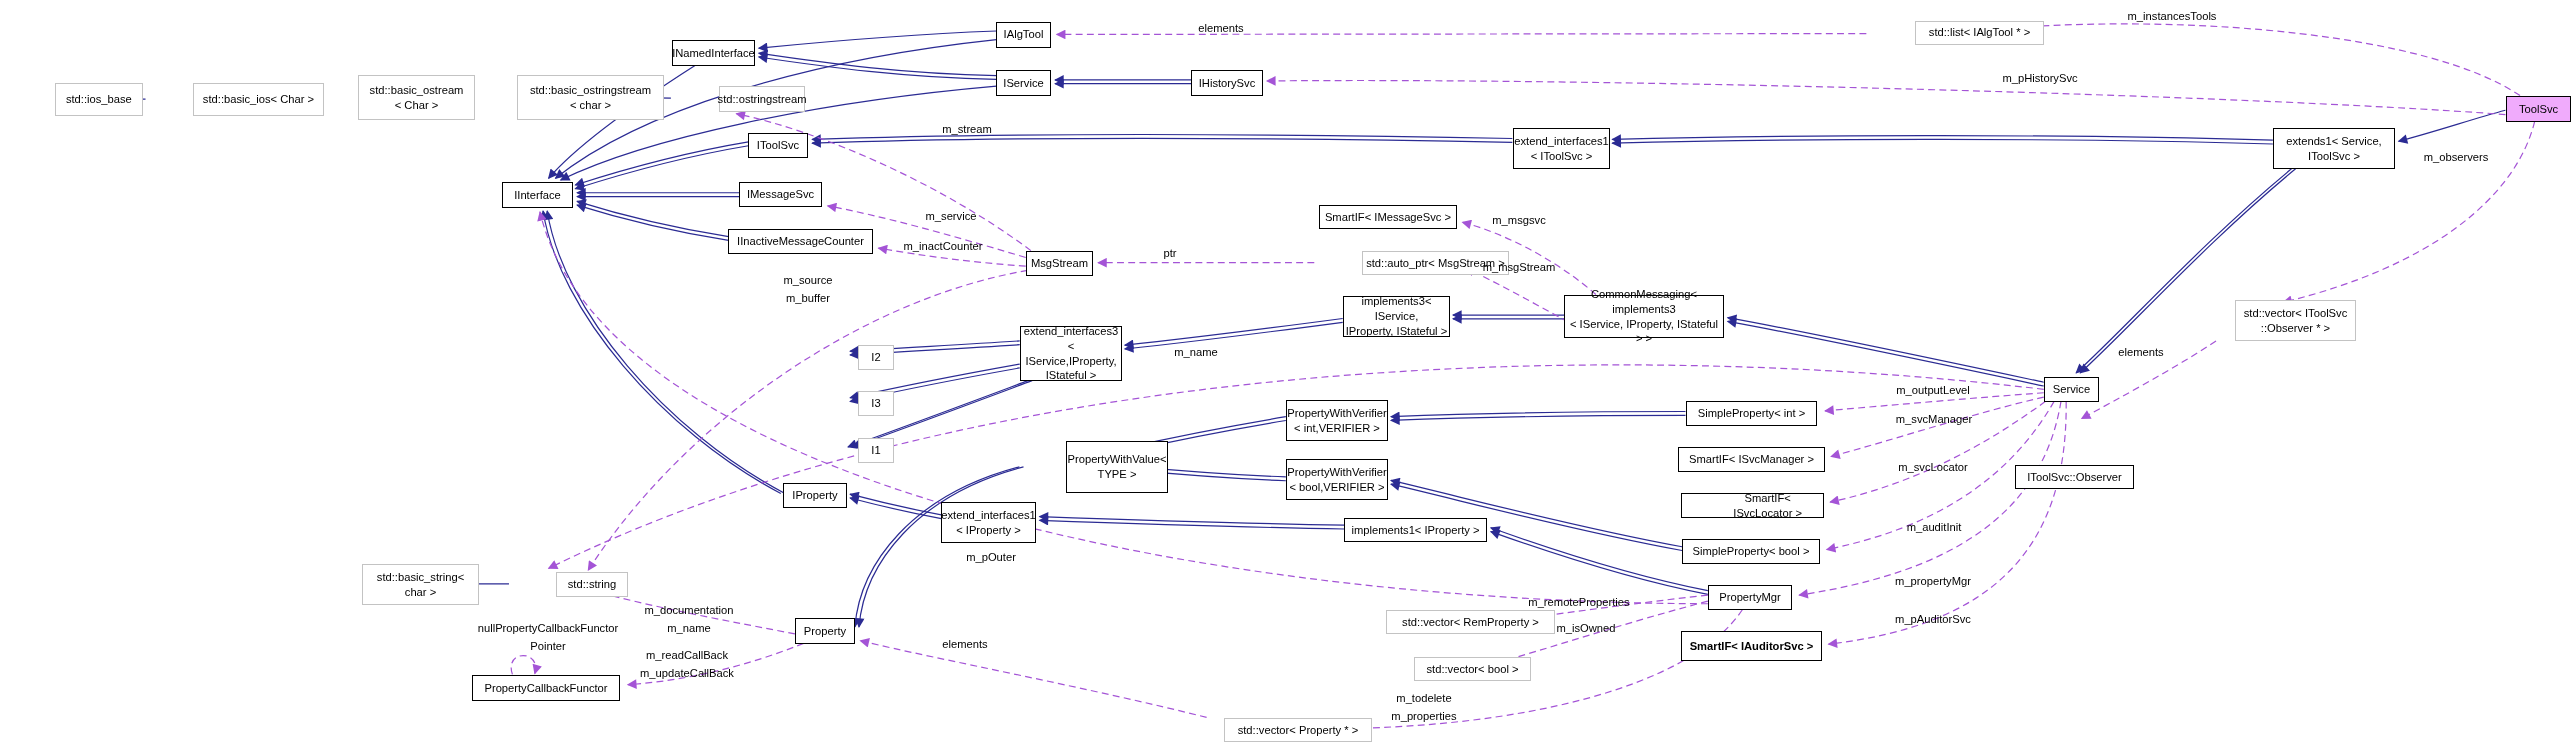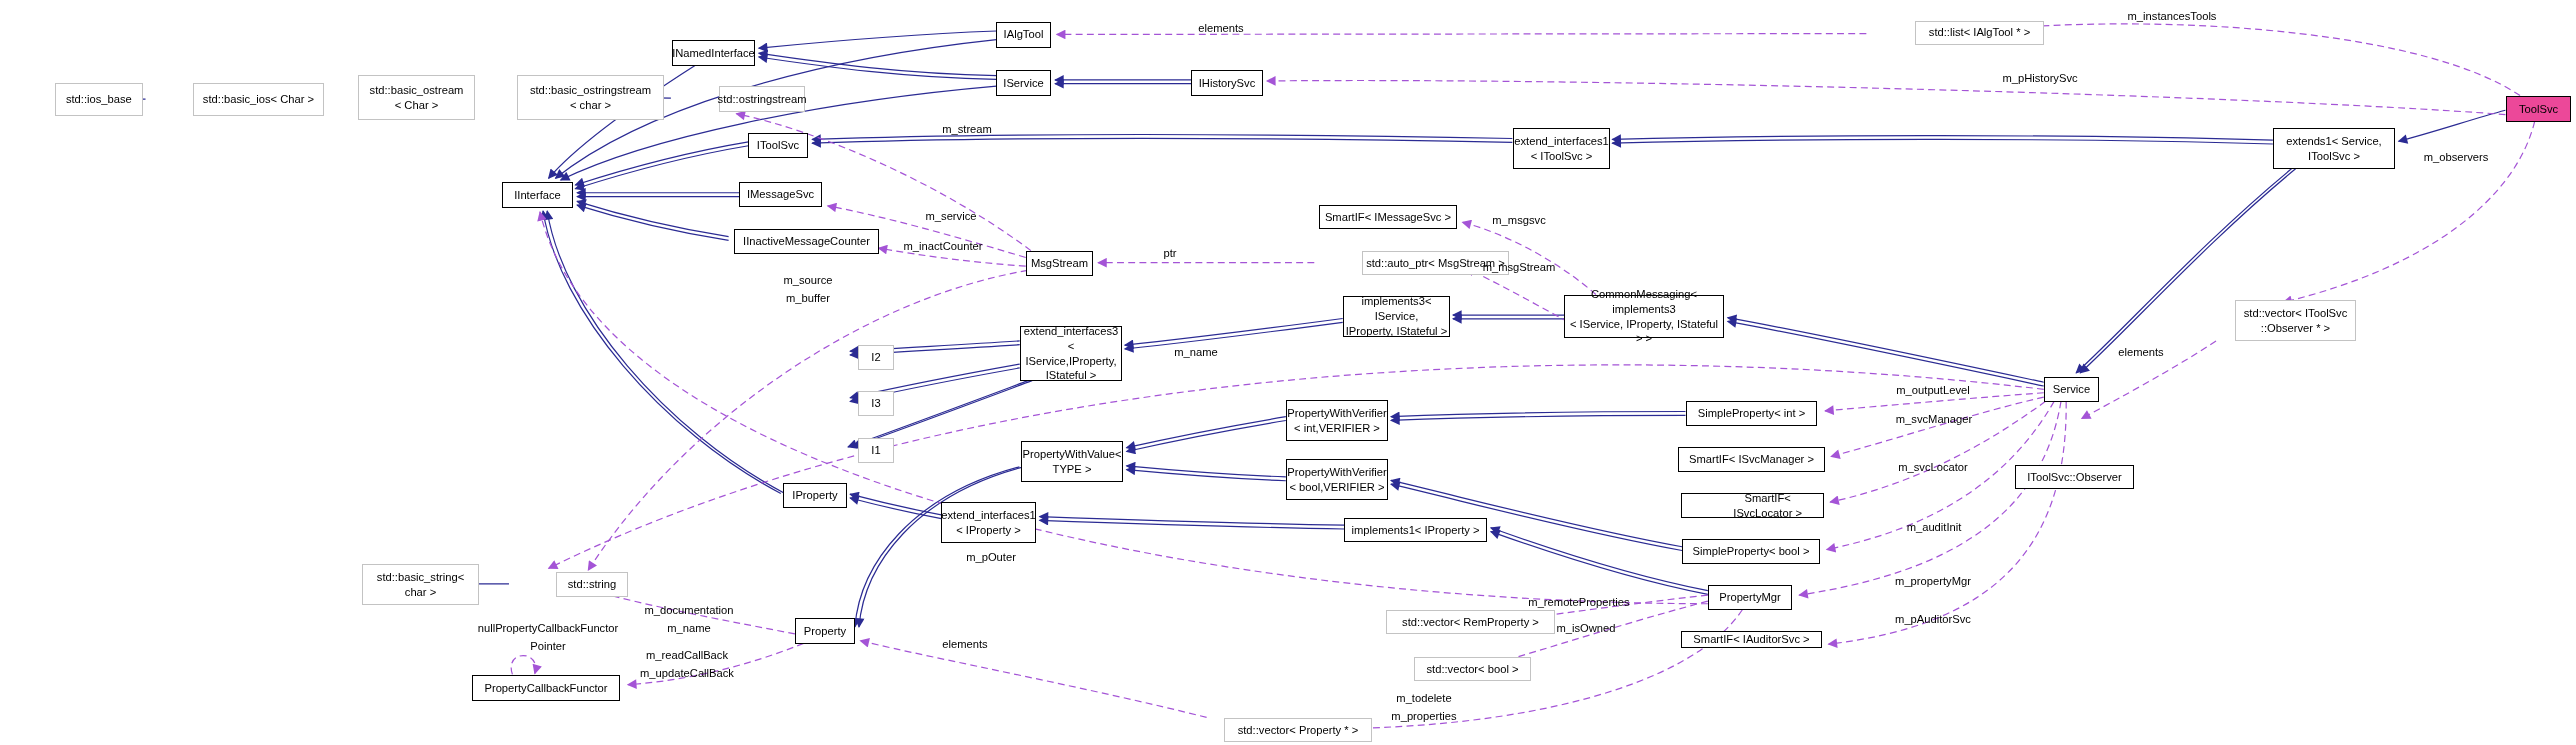--- a/index.html
+++ b/index.html
@@ -3,21 +3,21 @@
 <meta charset="utf-8">
 <style>
   html,body{margin:0;padding:0;background:#fff;font-family:"Liberation Sans",sans-serif;}
   #canvas{position:relative;width:2576px;height:745px;background:#ffffff;overflow:hidden;}
   #edge-layer{position:absolute;left:0;top:0;width:2576px;height:745px;}
   .node{position:absolute;display:flex;align-items:center;justify-content:center;
         text-align:center;white-space:pre-line;font-size:11.2px;line-height:1.32;color:#000;
         background:#fff;border:0.9px solid #000;box-sizing:border-box;padding:0 1.7px;cursor:default;}
   .node.class{border:1.7px solid #000;}
   .node.external{border:0.9px solid #c3c3c3;margin-left:48px;}
-  .node.focus{background:#ec4899;border:1.7px solid #000;}
+  .node.focus{background:#f0abfc;border:1.7px solid #000;}
   .elabel{position:absolute;transform:translateX(-50%);font-size:11.2px;line-height:1.65;
           text-align:center;white-space:pre-line;color:#000;pointer-events:none;}
 </style>
 </head>
 <body>
 
 <div id="canvas">
   <svg id="edge-layer" xmlns="http://www.w3.org/2000/svg" viewBox="0 0 2989 865" width="2576" height="745">
     <defs>
       <marker id="arrowI" viewBox="0 0 10 10" refX="9" refY="5" markerWidth="10" markerHeight="8" orient="auto">
@@ -122,21 +122,21 @@
     <div class="node class" style="left: 996px; top: 21.5px; width: 55px; height: 26px;">IAlgTool</div>
     <div class="node class" style="left: 996px; top: 70px; width: 55px; height: 26px;">IService</div>
     <div class="node class" style="left: 1191px; top: 70px; width: 72px; height: 26px;">IHistorySvc</div>
     <div class="node external" style="left: 1867px; top: 20.7px; width: 129px; height: 24px;">std::list&lt; IAlgTool * &gt;</div>
     <div class="node focus" style="left: 2506px; top: 96px; width: 65px; height: 26px;">ToolSvc</div>
     <div class="node class" style="left: 2273px; top: 128px; width: 122px; height: 41px;">extends1&lt; Service,
 IToolSvc &gt;</div>
     <div class="node class" style="left: 502px; top: 182px; width: 71px; height: 26px;">IInterface</div>
     <div class="node class" style="left: 748px; top: 133px; width: 60px; height: 25px;">IToolSvc</div>
     <div class="node class" style="left: 739px; top: 182px; width: 83px; height: 25px;">IMessageSvc</div>
-    <div class="node class" style="left: 728px; top: 229px; width: 145px; height: 25px; margin-left: 6px;">IInactiveMessageCounter</div>
+    <div class="node class" style="left: 728px; top: 229px; width: 145px; height: 25px;">IInactiveMessageCounter</div>
     <div class="node class" style="left: 1026px; top: 251px; width: 67px; height: 25px;">MsgStream</div>
     <div class="node class" style="left: 1319px; top: 205px; width: 138px; height: 24px;">SmartIF&lt; IMessageSvc &gt;</div>
     <div class="node external" style="left: 1314px; top: 251px; width: 147px; height: 24px;">std::auto_ptr&lt; MsgStream &gt;</div>
     <div class="node class" style="left: 1343px; top: 296px; width: 107px; height: 41px;">implements3&lt; IService,
 IProperty, IStateful &gt;</div>
     <div class="node class" style="left: 1564px; top: 295px; width: 160px; height: 43px;">CommonMessaging&lt; implements3
 &lt; IService, IProperty, IStateful &gt; &gt;</div>
     <div class="node class" style="left: 1513px; top: 128px; width: 97px; height: 41px;">extend_interfaces1
 &lt; IToolSvc &gt;</div>
     <div class="node class" style="left: 1020px; top: 326px; width: 102px; height: 55px;">extend_interfaces3
@@ -146,39 +146,39 @@
     <div class="node external" style="left: 810px; top: 391px; width: 36px; height: 25px;">I3</div>
     <div class="node external" style="left: 810px; top: 438px; width: 36px; height: 25px;">I1</div>
     <div class="node class" style="left: 2044px; top: 377px; width: 55px; height: 25px;">Service</div>
     <div class="node external" style="left: 2187px; top: 300px; width: 121px; height: 41px;">std::vector&lt; IToolSvc
 ::Observer * &gt;</div>
     <div class="node class" style="left: 2015px; top: 421px; width: 119px; height: 24px; margin-top: 44px;">IToolSvc::Observer</div>
     <div class="node class" style="left: 1286px; top: 400px; width: 102px; height: 41px;">PropertyWithVerifier
 &lt; int,VERIFIER &gt;</div>
     <div class="node class" style="left: 1686px; top: 401px; width: 131px; height: 25px;">SimpleProperty&lt; int &gt;</div>
     <div class="node class" style="left: 1678px; top: 447px; width: 147px; height: 25px;">SmartIF&lt; ISvcManager &gt;</div>
-    <div class="node class" style="left: 1021px; top: 441px; width: 102px; height: 41px;">PropertyWithValue&lt;
+    <div class="node class" style="left: 1066px; top: 441px; width: 102px; height: 52px;">PropertyWithValue&lt;
 TYPE &gt;</div>
     <div class="node class" style="left: 1286px; top: 459px; width: 102px; height: 41px;">PropertyWithVerifier
 &lt; bool,VERIFIER &gt;</div>
     <div class="node class" style="left: 1681px; top: 493px; width: 143px; height: 25px; padding-left: 32px;">SmartIF&lt; ISvcLocator &gt;</div>
     <div class="node class" style="left: 941px; top: 502px; width: 95px; height: 41px;">extend_interfaces1
 &lt; IProperty &gt;</div>
     <div class="node class" style="left: 1344px; top: 518px; width: 143px; height: 24px;">implements1&lt; IProperty &gt;</div>
     <div class="node class" style="left: 1682px; top: 539px; width: 138px; height: 25px;">SimpleProperty&lt; bool &gt;</div>
     <div class="node class" style="left: 783px; top: 483px; width: 64px; height: 25px;">IProperty</div>
     <div class="node external" style="left: 314px; top: 564px; width: 117px; height: 41px;">std::basic_string&lt;
 char &gt;</div>
     <div class="node external" style="left: 508px; top: 572px; width: 72px; height: 25px;">std::string</div>
     <div class="node class" style="left: 795px; top: 618px; width: 60px; height: 26px;">Property</div>
     <div class="node class" style="left: 472px; top: 675px; width: 148px; height: 26px;">PropertyCallbackFunctor</div>
     <div class="node external" style="left: 1338px; top: 610px; width: 169px; height: 24px;">std::vector&lt; RemProperty &gt;</div>
     <div class="node external" style="left: 1366px; top: 657px; width: 117px; height: 24px;">std::vector&lt; bool &gt;</div>
     <div class="node class" style="left: 1708px; top: 585px; width: 84px; height: 25px;">PropertyMgr</div>
-    <div class="node class" style="left: 1681px; top: 631px; width: 141px; height: 17px;">SmartIF&lt; IAuditorSvc &gt;</div>
+    <div class="node class" style="left: 1681px; top: 631px; width: 141px; height: 30px; font-weight: bold;">SmartIF&lt; IAuditorSvc &gt;</div>
     <div class="node external" style="left: 1176px; top: 718px; width: 148px; height: 24px;">std::vector&lt; Property * &gt;</div>
     <div class="elabel" style="left: 1221px; top: 19px;">elements</div>
     <div class="elabel" style="left: 2172px; top: 6.9px;">m_instancesTools</div>
     <div class="elabel" style="left: 2040px; top: 69px;">m_pHistorySvc</div>
     <div class="elabel" style="left: 2456px; top: 148px; text-align: right;">m_observers</div>
     <div class="elabel" style="left: 2141px; top: 343px;">elements</div>
     <div class="elabel" style="left: 967px; top: 120px;">m_stream</div>
     <div class="elabel" style="left: 951px; top: 207px;">m_service</div>
     <div class="elabel" style="left: 943px; top: 237px;">m_inactCounter</div>
     <div class="elabel" style="left: 808px; top: 271px;">m_source

